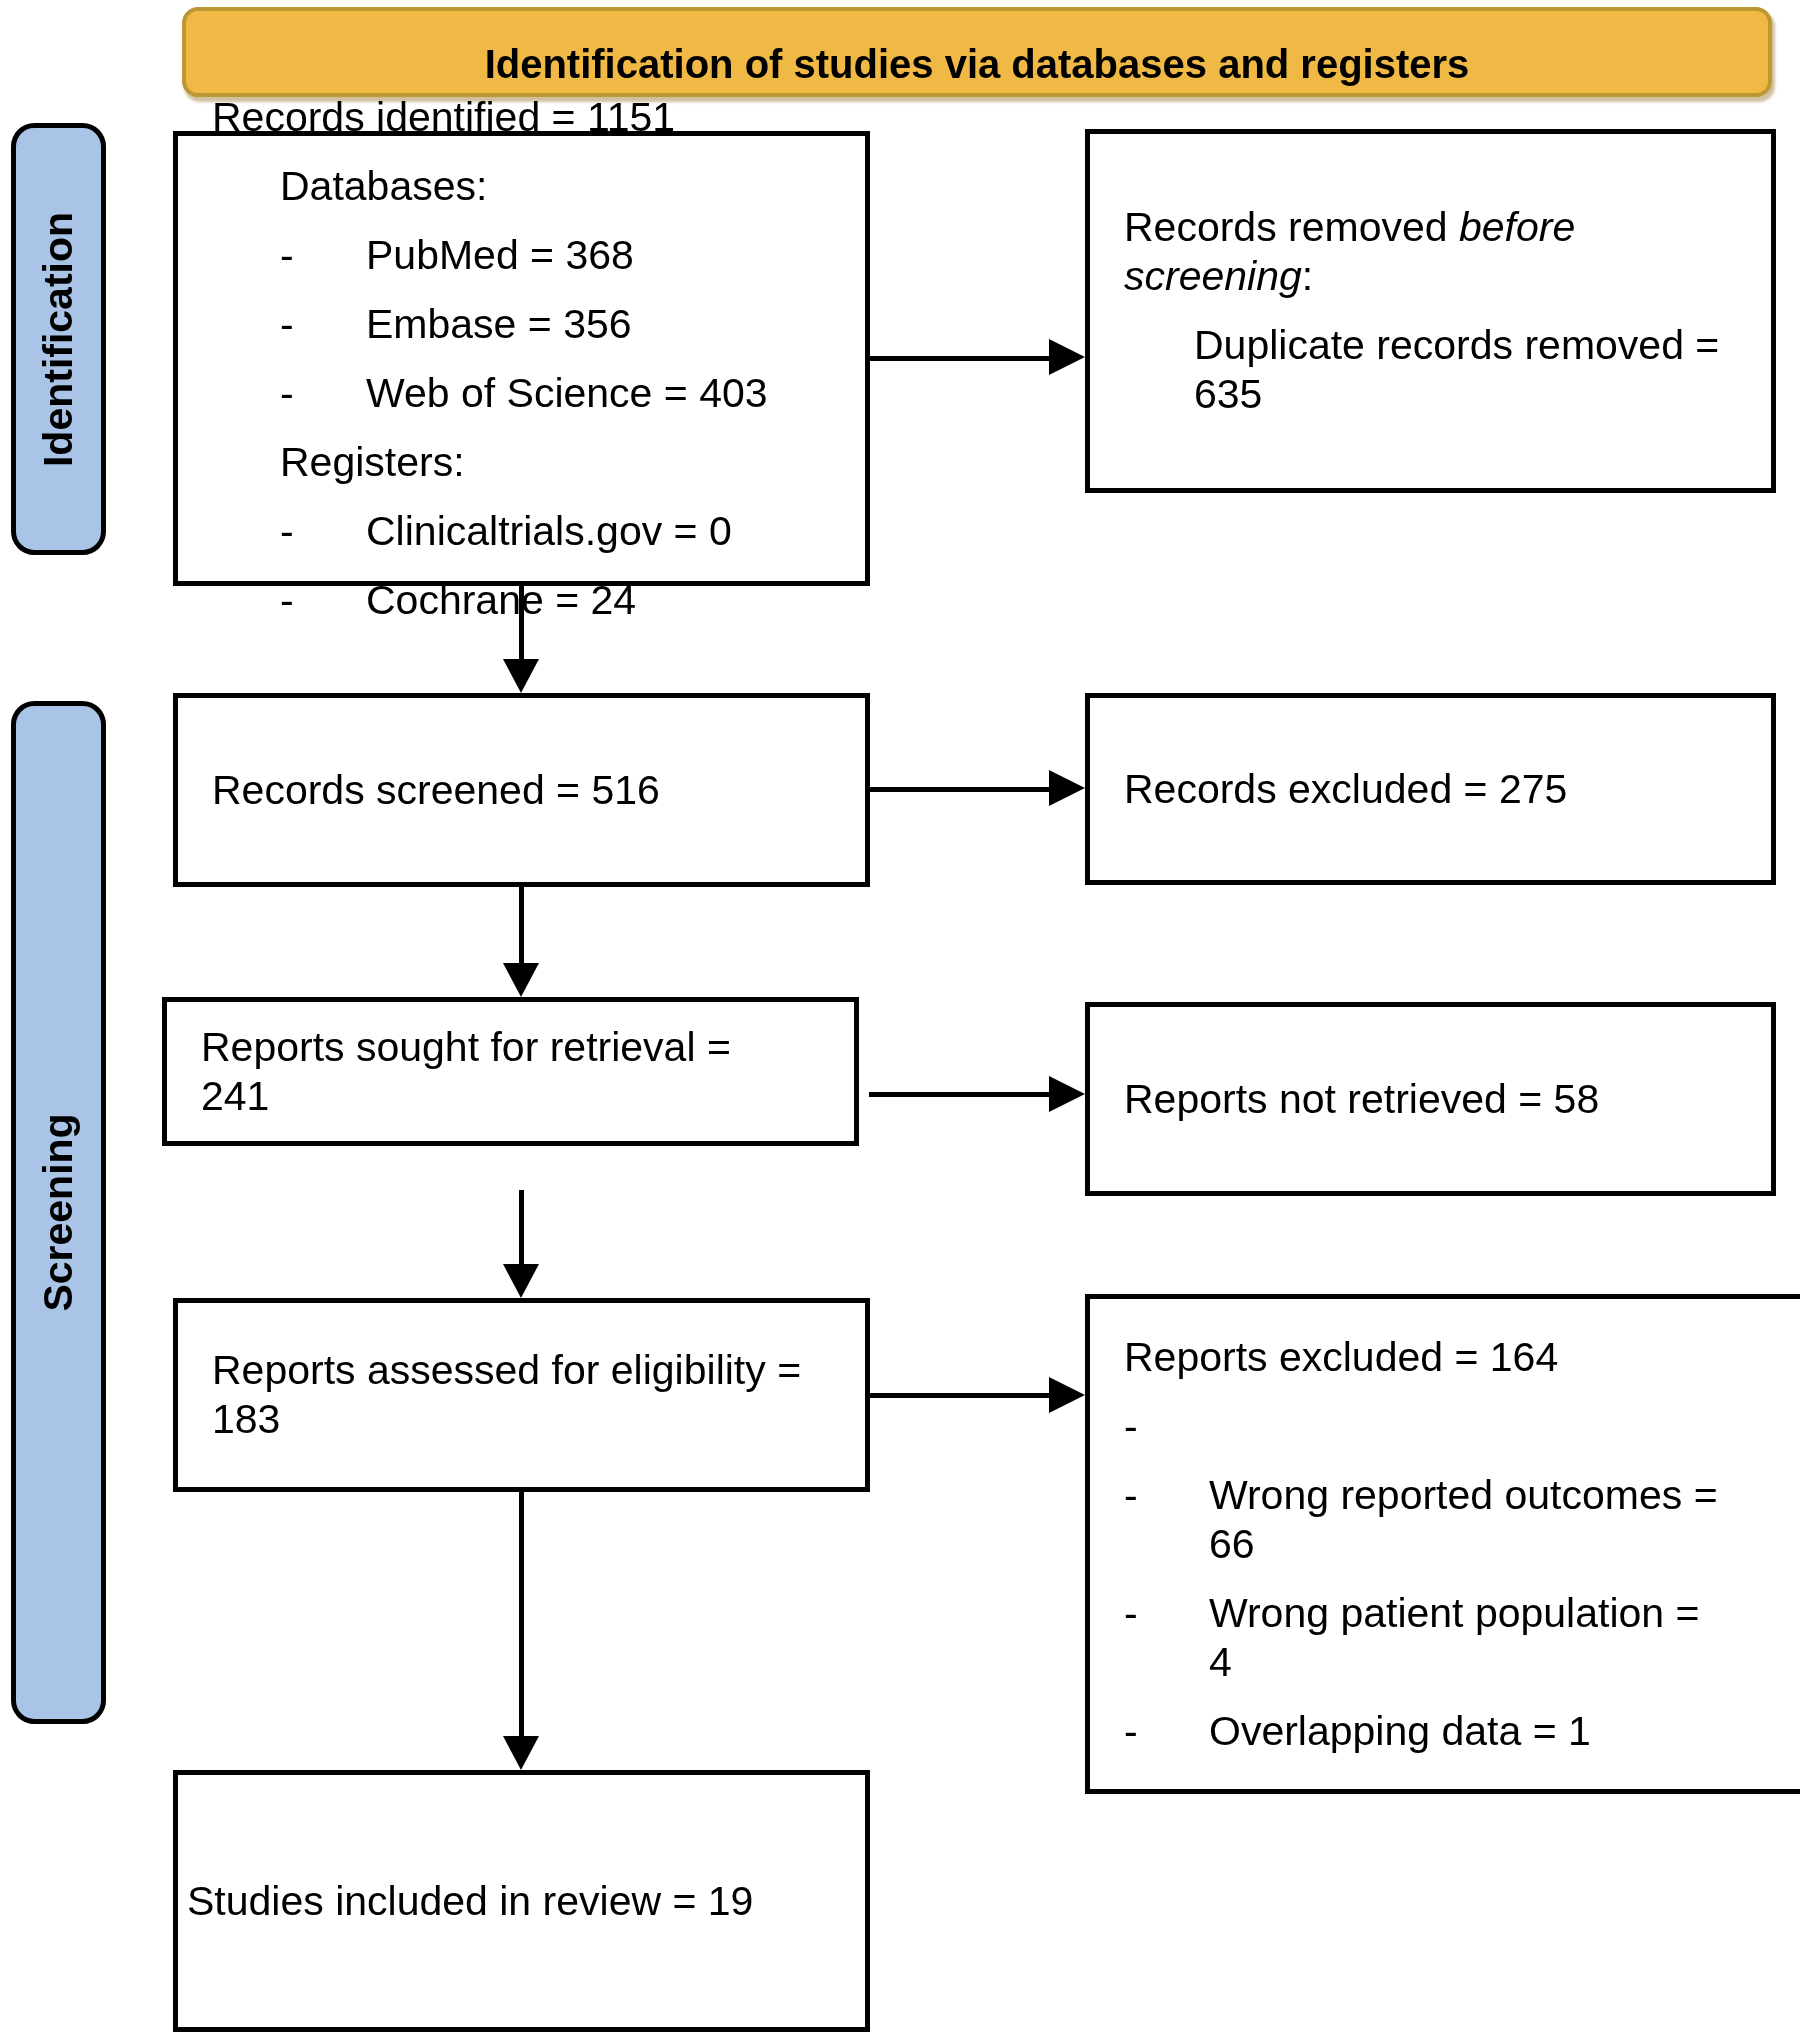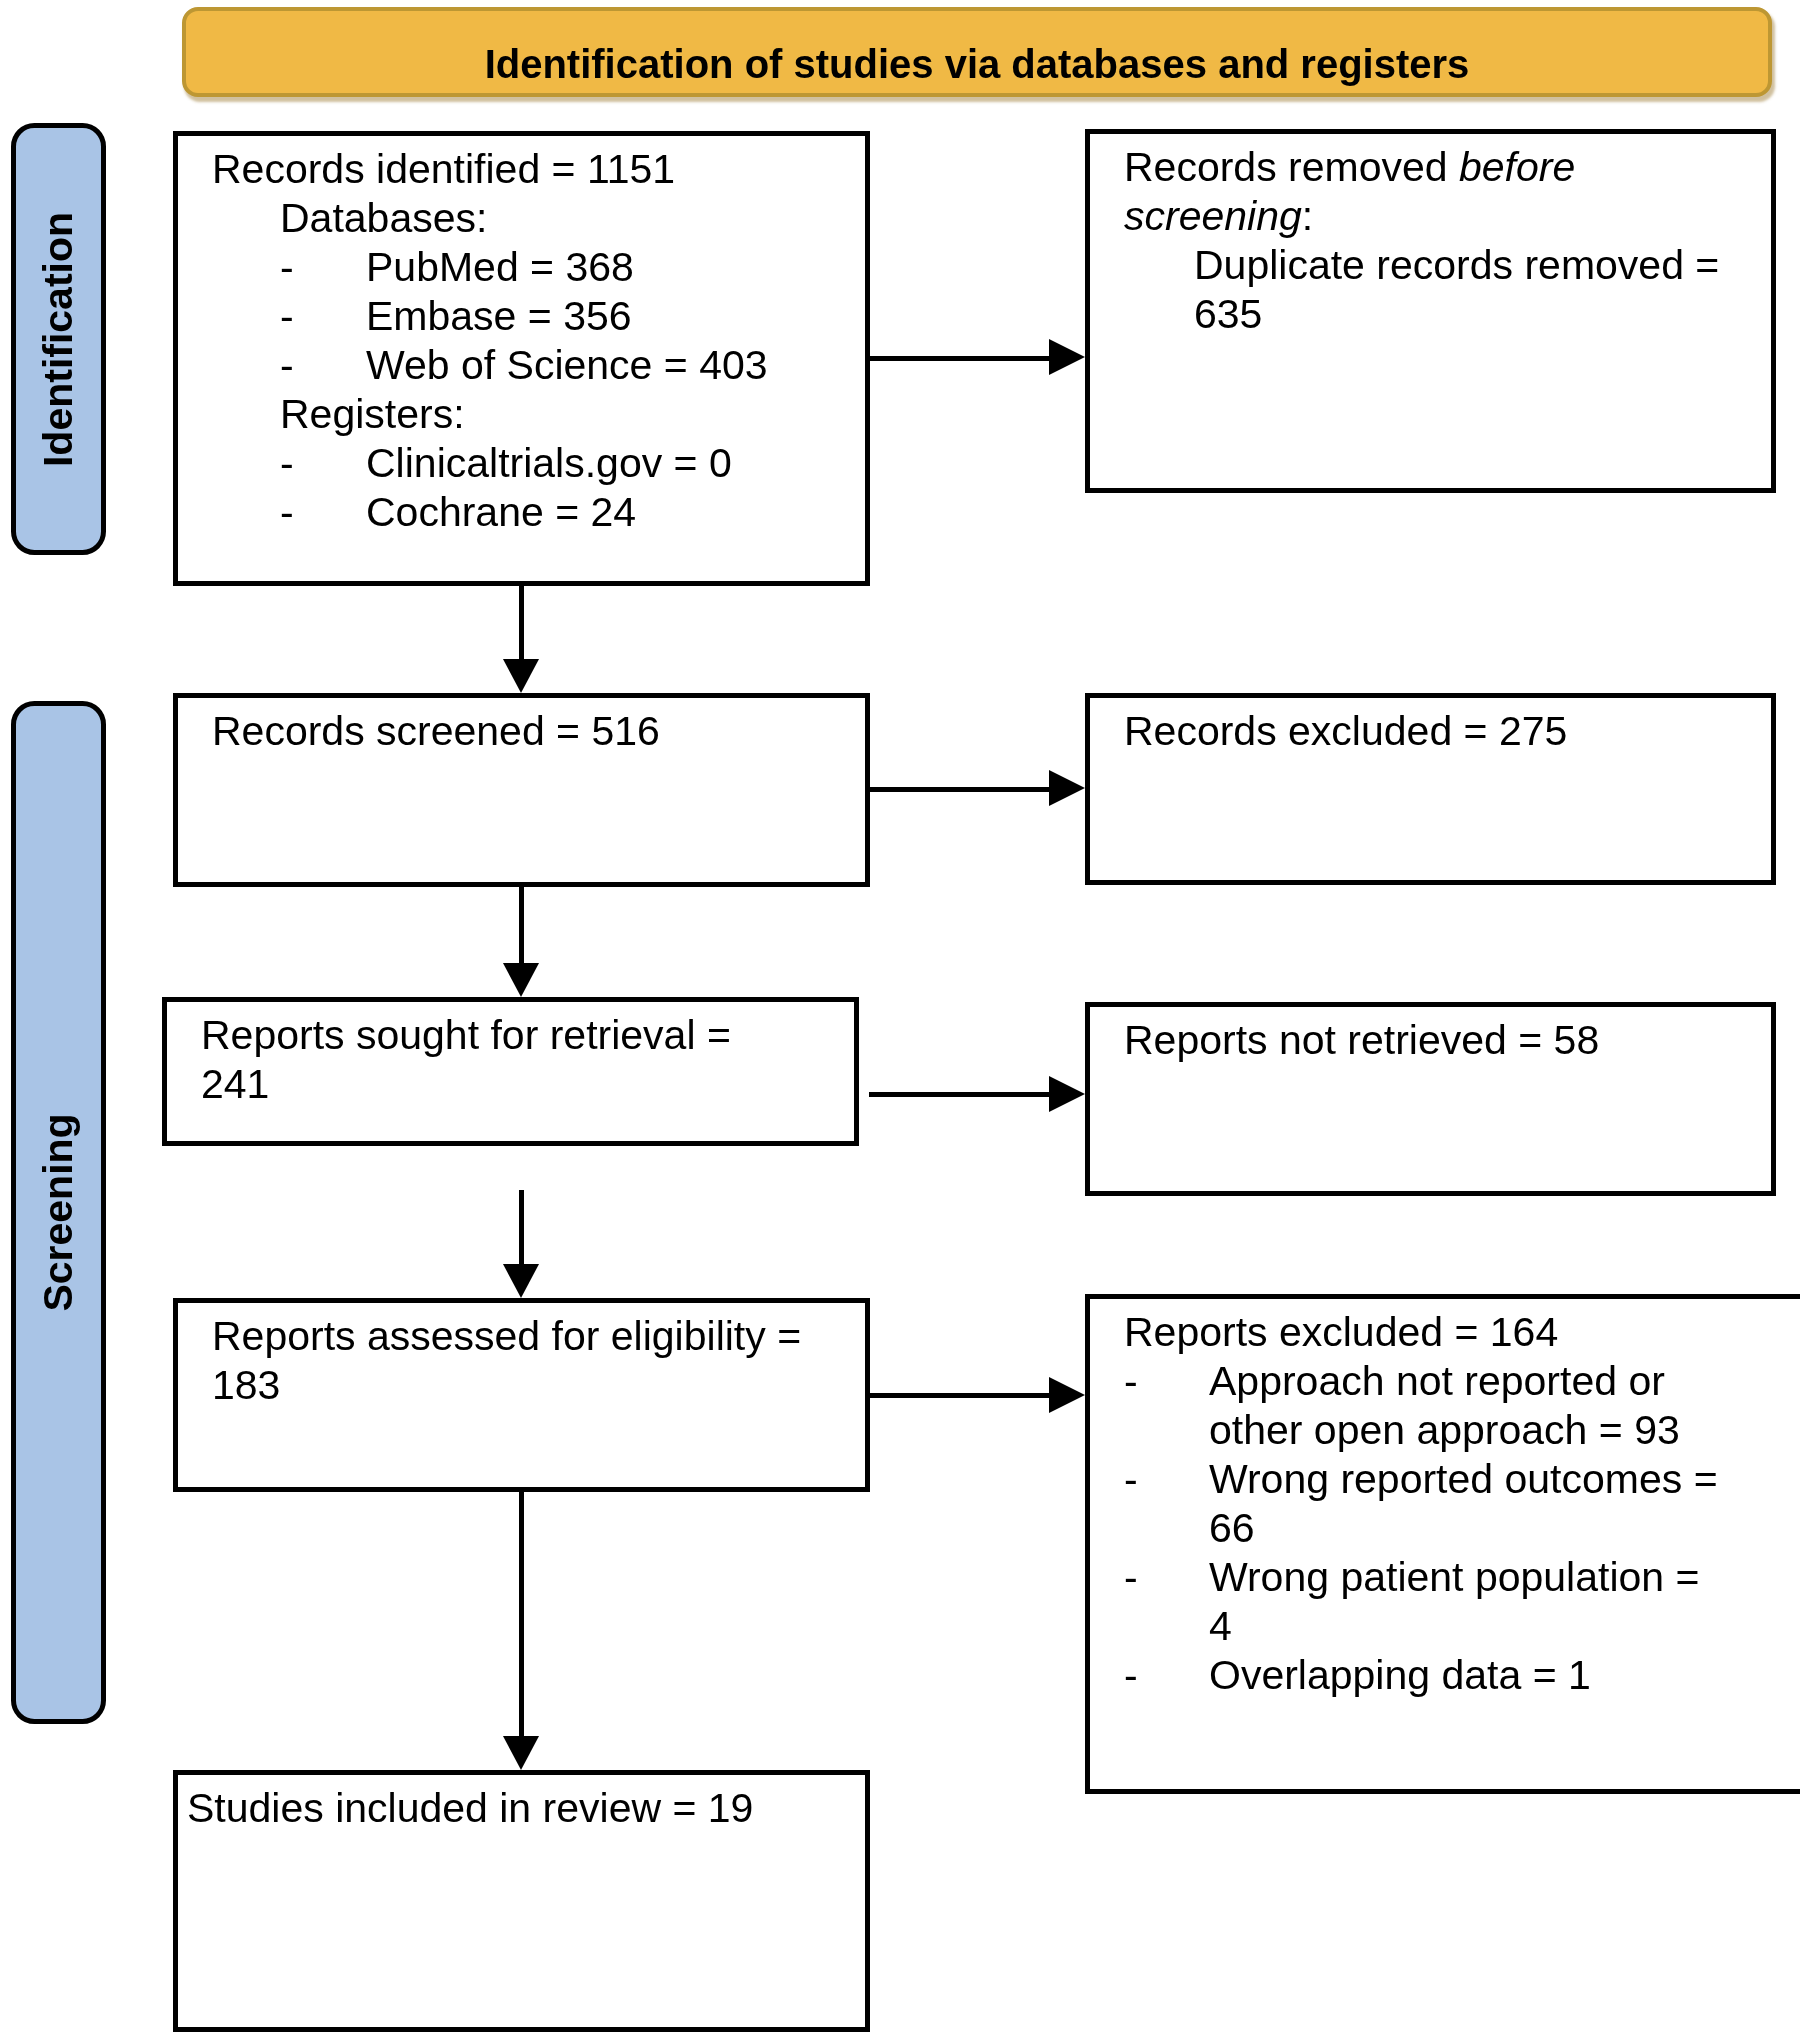--- a/index.html
+++ b/index.html
@@ -12,21 +12,21 @@
           justify-content:center;box-shadow:2.7px 4.5px 2.7px rgba(150,115,40,.45);}
   .banner span{font-size:40px;font-weight:bold;letter-spacing:0px;margin-top:24px;}
   
   .stagebar{width:95px;background:#A9C4E6;border:5.4px solid #000;border-radius:23.4px;
             display:flex;align-items:center;justify-content:center;}
   .stagebar span{transform:rotate(-90deg);white-space:nowrap;font-size:41px;font-weight:bold;}
   .stage-ident{left:10.8px;top:123px;height:432px;}
   .stage-screen{left:10.8px;top:701px;height:1023px;}
   
   .fbox{background:#fff;border:5.4px solid #000;display:flex;flex-direction:column;
-        font-size:41px;line-height:49px;padding:9px 27px 9px 34px;}
+        justify-content:center;font-size:41px;line-height:49px;padding:9px 27px 9px 34px;gap:20px;}
   .b1{left:173px;top:131px;width:697px;height:455px;}
   .b2{left:173px;top:693px;width:697px;height:194px;}
   .b3{left:162px;top:997px;width:697px;height:149px;}
   .b4{left:173px;top:1298px;width:697px;height:194px;}
   .b5{left:173px;top:1770px;width:697px;height:262px;padding-left:9px;}
   .r1{left:1085px;top:129px;width:691px;height:364px;}
   .r2{left:1085px;top:693px;width:691px;height:192px;}
   .r3{left:1085px;top:1002px;width:691px;height:194px;}
   .r4{left:1085px;top:1294px;width:774px;height:500px;}
   .indent1{margin-left:68px;}
@@ -119,24 +119,20 @@
     <div class="lines">
       <span>Reports assessed for eligibility =</span>
       <span>183</span>
     </div>
   </div>
 
   <div class="abs fbox r4">
     <div>Reports excluded = 164</div>
     <div class="li0">
       <span class="dash narrow">-</span>
-      <span class="lines">
-        <span>Approach not reported or</span>
-        <span>other open approach = 93</span>
-      </span>
     </div>
     <div class="li0">
       <span class="dash narrow">-</span>
       <span class="lines">
         <span>Wrong reported outcomes =</span>
         <span>66</span>
       </span>
     </div>
     <div class="li0">
       <span class="dash narrow">-</span>

